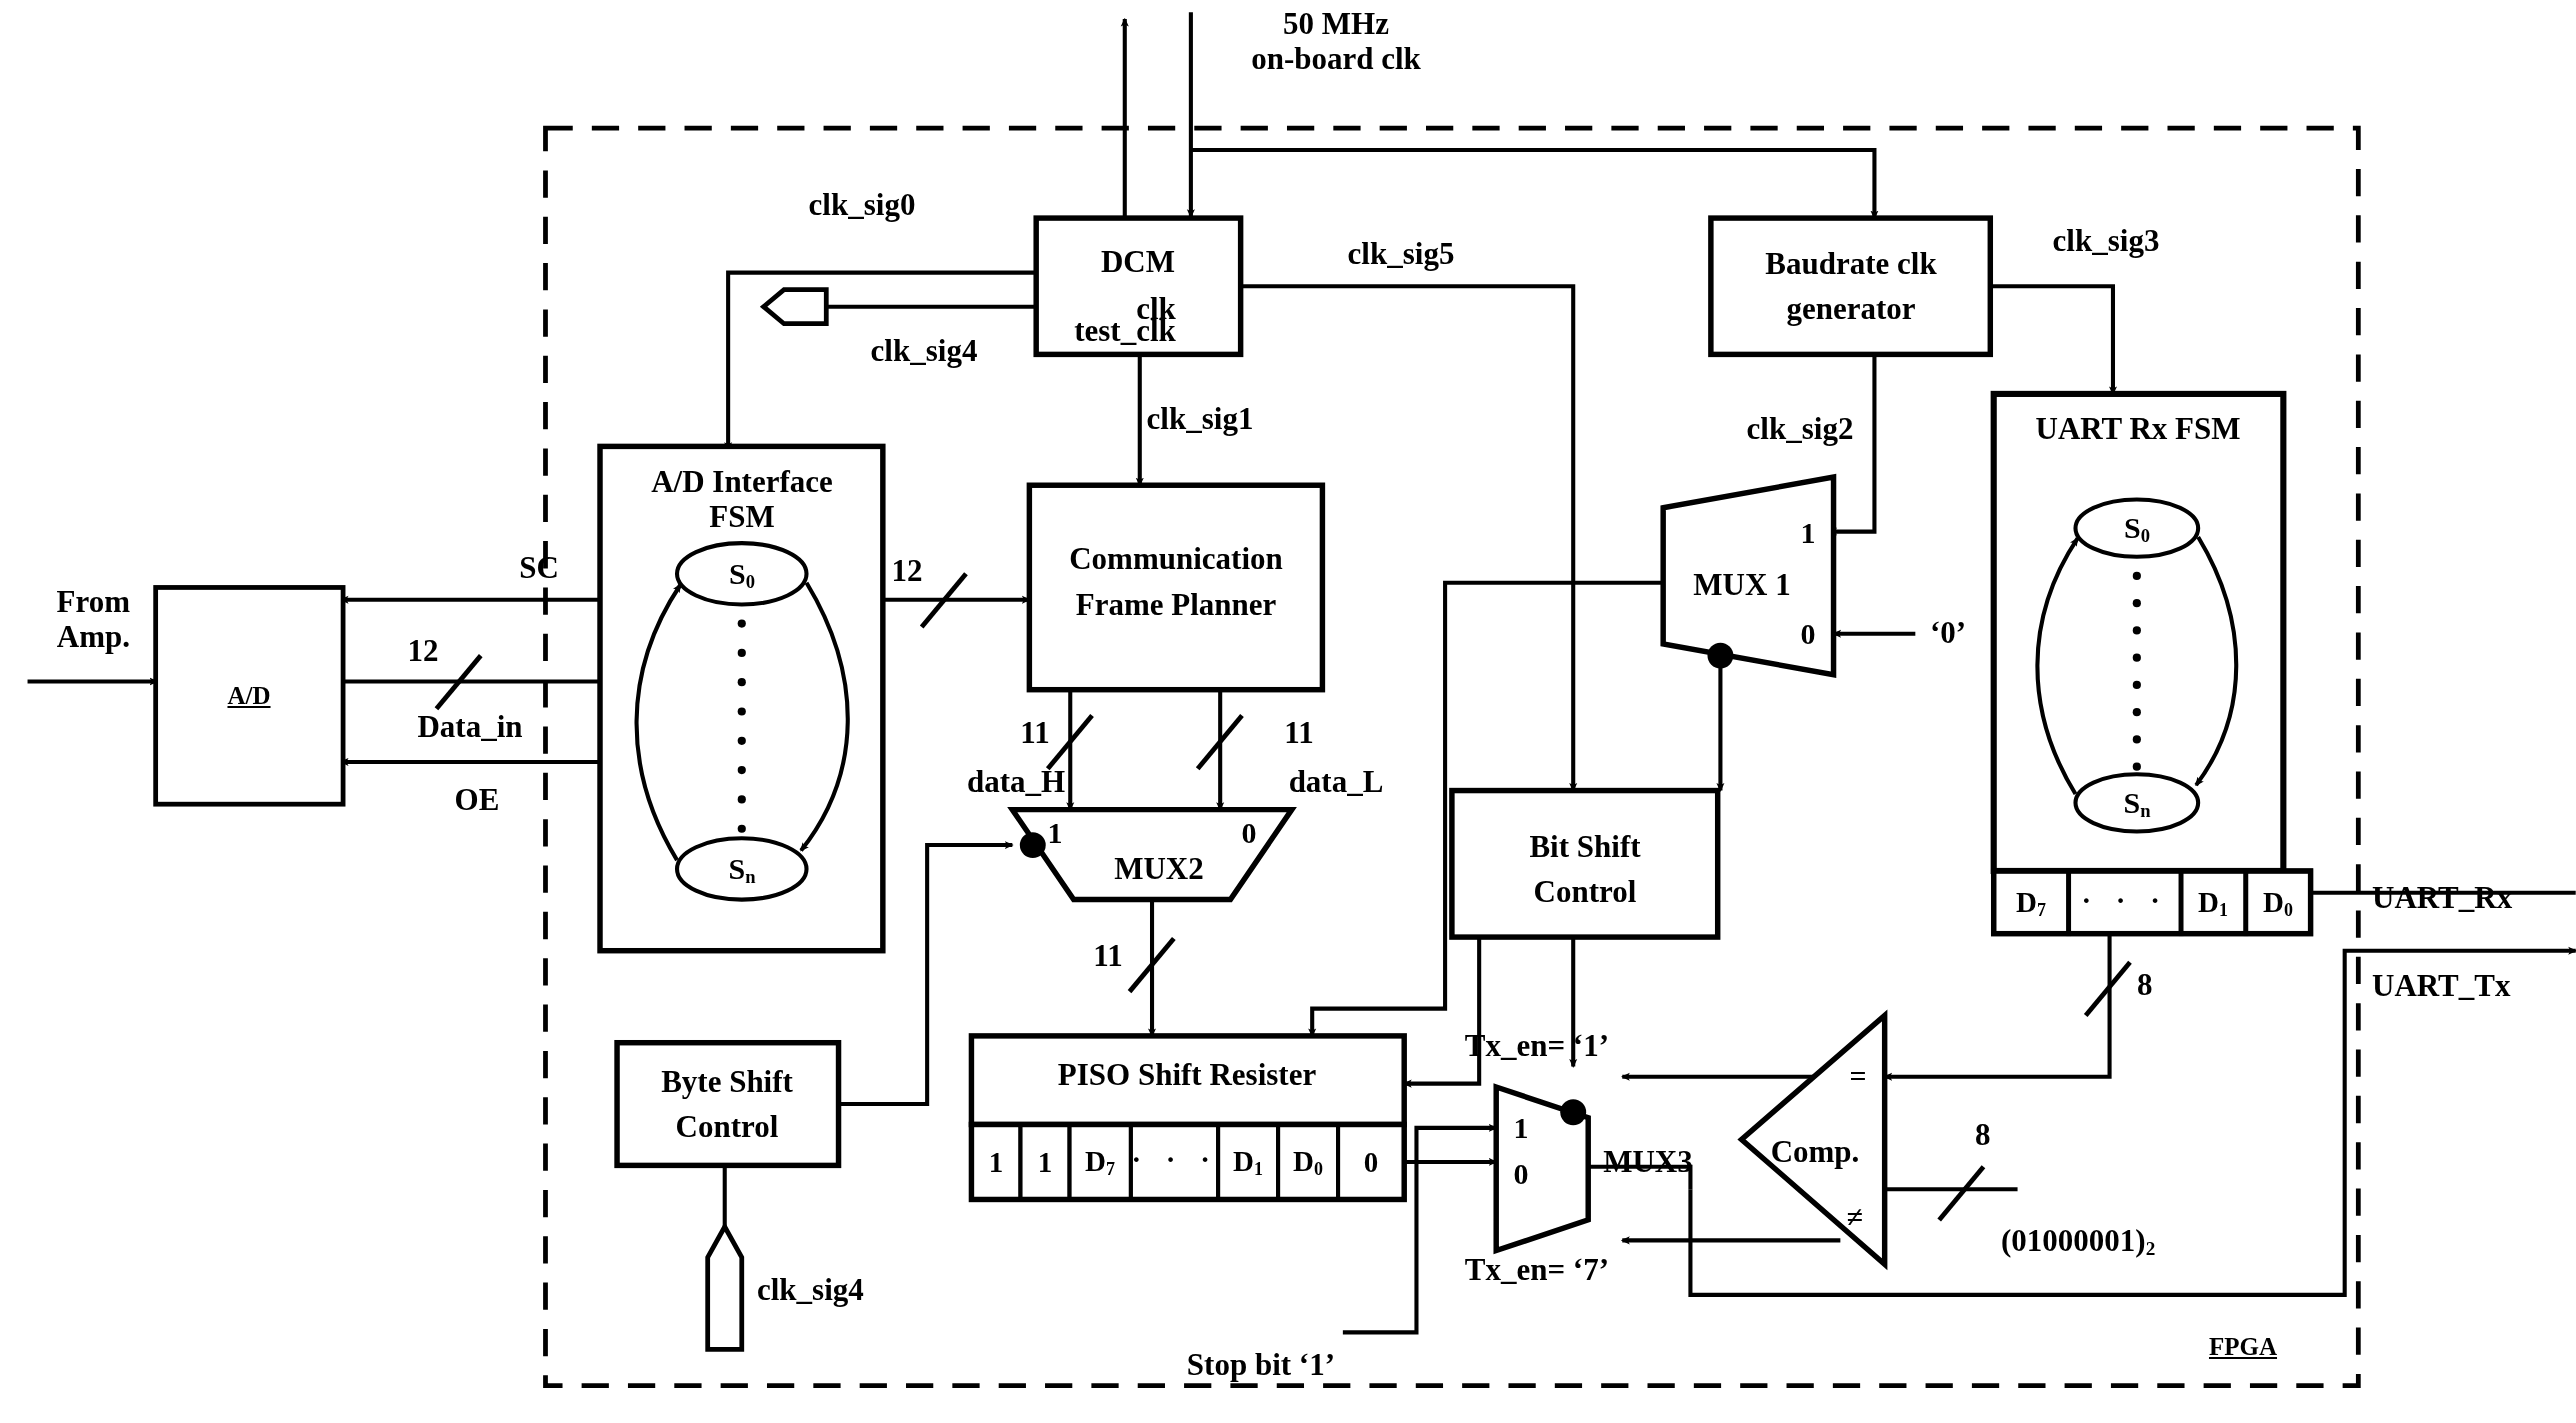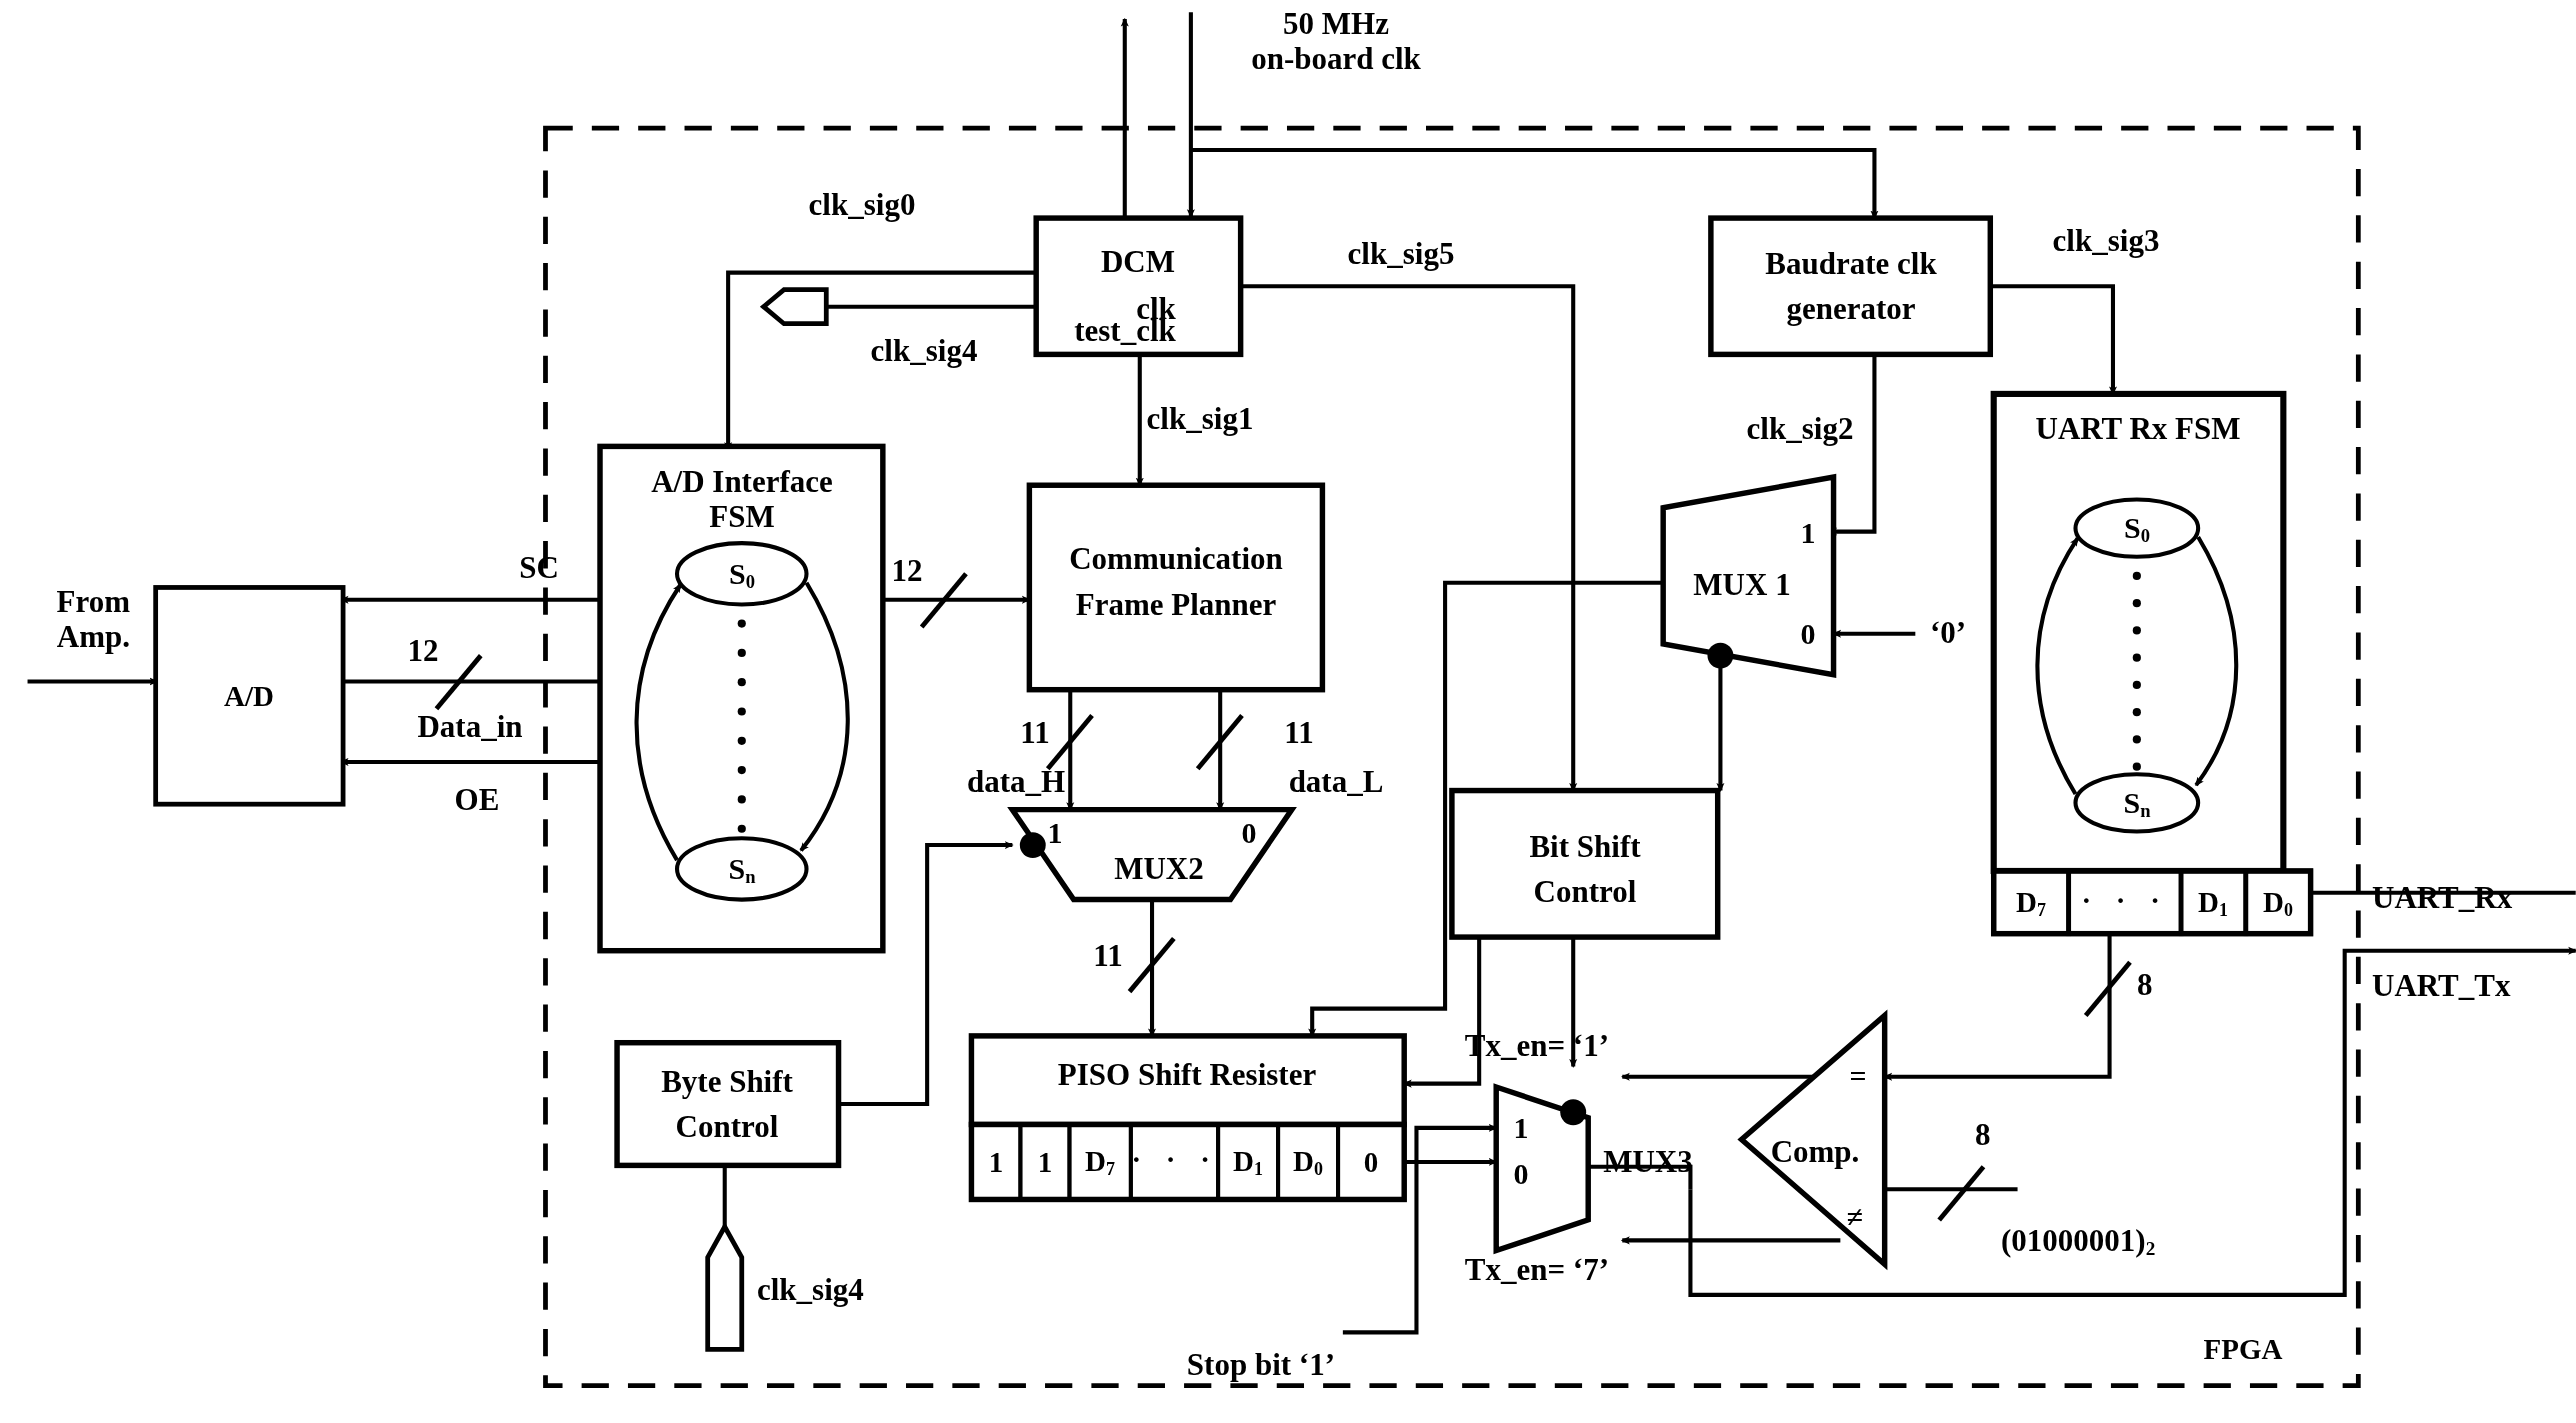--- a/index.html
+++ b/index.html
@@ -4,21 +4,21 @@
 <style>
   html,body{margin:0;padding:0;background:#fff;}
   body{font-family:"Liberation Serif", serif;}
   #stage{position:relative;width:2576px;height:1423px;background:#fff;overflow:hidden;}
   svg{position:absolute;left:0;top:0;width:2576px;height:1423px;}
   .lbl{position:absolute;font-family:"Liberation Serif", serif;font-weight:bold;color:#000;
        line-height:1.12;white-space:nowrap;}
   .c{transform:translateX(-50%);text-align:center;}
   .r{transform:translateX(-100%);text-align:right;}
   .mid{transform:translate(-50%,-50%);text-align:center;} .f42{font-size:29px;} .f44{font-size:30px;}
-  .f46{font-size:31px;} .f48{font-size:29px;}
+  .f46{font-size:31px;} .f48{font-size:25px;text-decoration:underline;}
   .sub{font-size:0.62em;vertical-align:-0.22em;}
   .dots{letter-spacing:0.30em;}
 </style>
 </head>
 <body>
 
 <div id="stage">
 
   <svg viewBox="0 0 3779 2088">
     <defs>

